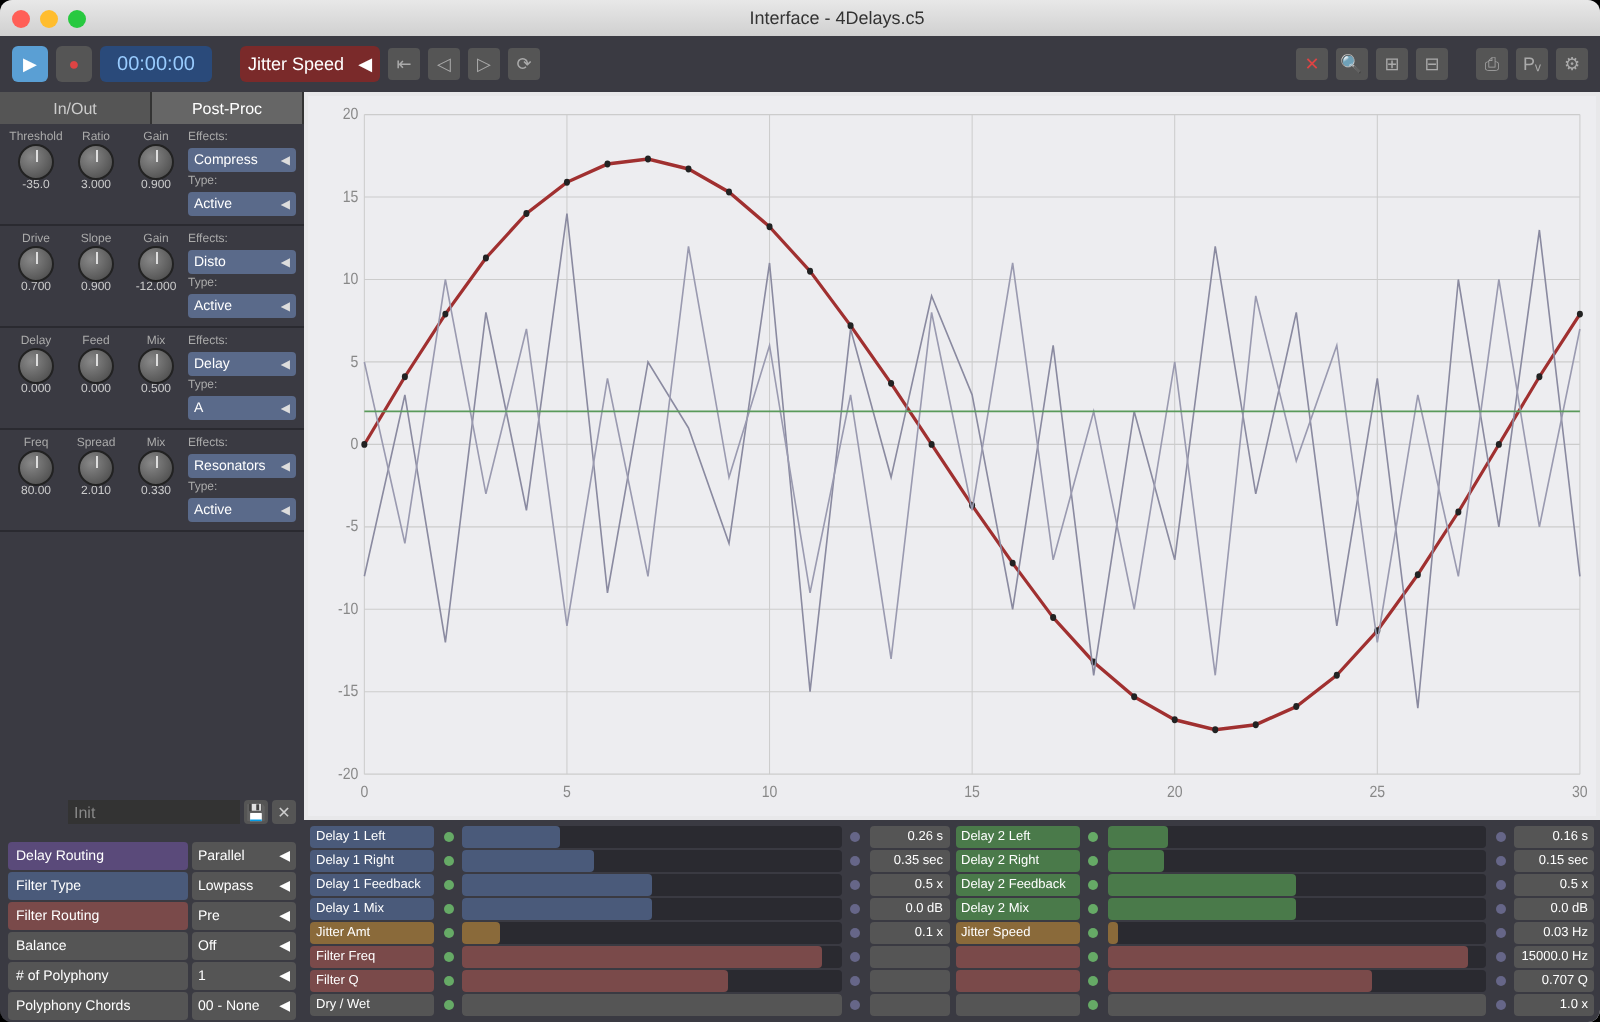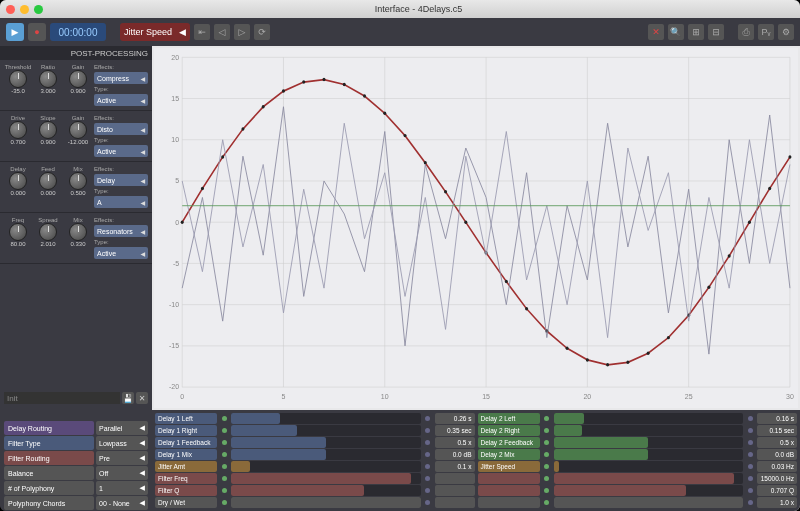--- a/index.html
+++ b/index.html
@@ -27,21 +27,21 @@
 .fx-block { padding:4px; border-bottom:1px solid #2a2a30; }
 .knob-row { display:flex; gap:2px; }
 .knob-col { display:flex; flex-direction:column; align-items:center; width:28px; }
 .klabel { font-size:6px; color:#aaa; }
 .knob { width:18px; height:18px; border-radius:50%; background:radial-gradient(circle at 35% 35%,#888,#444); border:1px solid #222; position:relative; }
 .knob::after{content:'';position:absolute;left:48%;top:2px;width:1px;height:6px;background:#ddd}
 .kval { font-size:6px; color:#ccc; }
 .fx-sel-col { flex:1; display:flex; flex-direction:column; gap:2px; }
 .fx-sel { height:12px; background:#5a6a8a; color:#fff; font-size:7px; display:flex; align-items:center; padding:0 3px; border-radius:2px; justify-content:space-between; }
 .fx-sel .tri{font-size:6px;color:#ddd}
-.presets-row { height:28px; display:flex; padding:0 4px; gap:2px; }
+.presets-row { height:28px; display:flex; align-items:center; padding:0 4px; gap:2px;margin-left:30px; }
 .preset-name { flex:1; background:#333; color:#888; font-size:8px; padding:0 3px; height:12px; display:flex; align-items:center; }
 .picon{width:12px;height:12px;background:#555;color:#ccc;font-size:8px;display:flex;align-items:center;justify-content:center;border-radius:2px}
 .setting-row { height:14px; display:flex; margin:1px 4px; gap:2px; }
 .setting-label { flex:1; font-size:7px; color:#fff; display:flex; align-items:center; padding:0 4px; border-radius:2px; }
 .setting-val { width:52px; font-size:7px; color:#fff; display:flex; align-items:center; padding:0 3px; border-radius:2px; justify-content:space-between; background:#555; }
 .c-purple{background:#5a4a7a}.c-blue{background:#4a5a7a}.c-red{background:#7a4a4a}.c-gray{background:#555}
 .chart-area { flex:1; background:#e8e8ea; display:flex; flex-direction:column; }
 .chart { flex:1; position:relative; background:#ededf0; margin:2px; }
 .chart svg { width:100%; height:100%; }
 .axis-label{font-size:7px;fill:#888}
@@ -87,21 +87,24 @@
     <div class="ticon">⊞</div>
     <div class="ticon">⊟</div>
     <div style="width:6px"></div>
     <div class="ticon">⎙</div>
     <div class="ticon">Pᵥ</div>
     <div class="ticon">⚙</div>
   </div>
 
   <div class="main">
     <div class="sidebar">
-      <div class="section-hdr">POST-PROCESSING</div>
+      <div class="tabs">
+        <div class="tab">In/Out</div>
+        <div class="tab active">Post-Proc</div>
+      </div>
       <div id="fx-container">
           <div class="fx-block">
             <div class="knob-row">
               <div class="knob-col">
                 <div class="klabel">Threshold</div>
                 <div class="knob"></div>
                 <div class="kval">-35.0</div>
               </div>
               <div class="knob-col">
                 <div class="klabel">Ratio</div>

